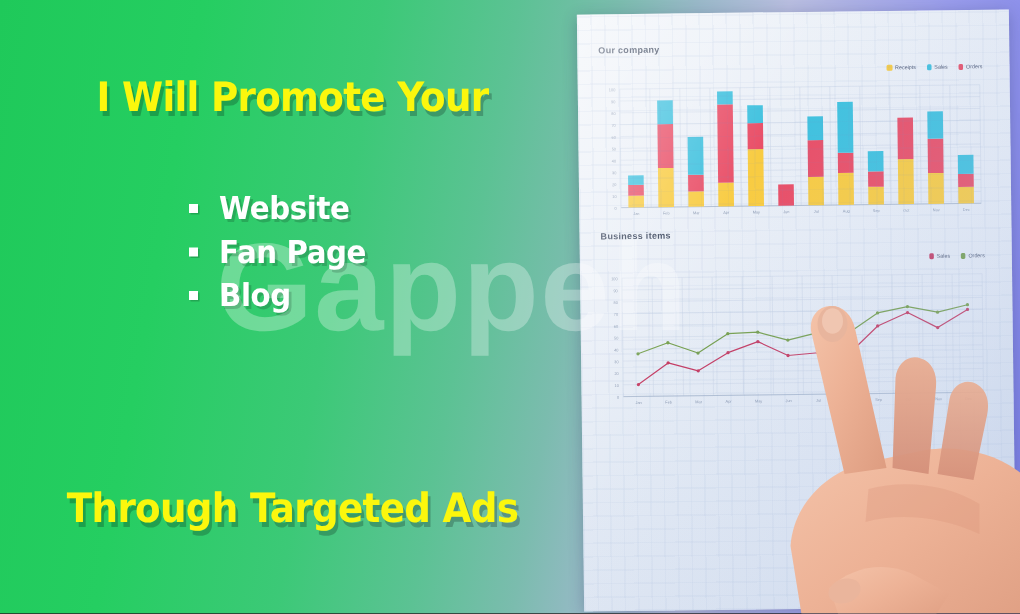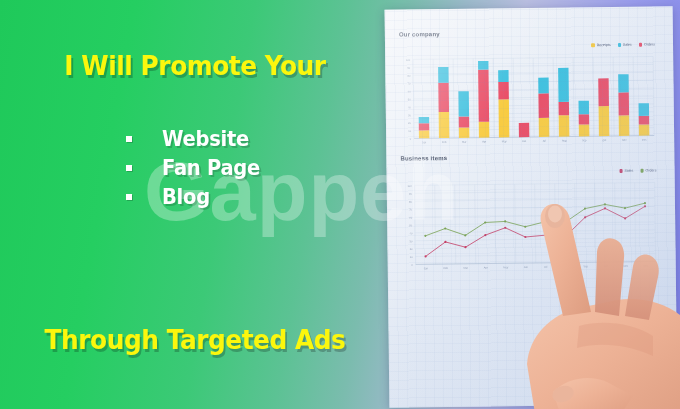--- a/index.html
+++ b/index.html
@@ -123,21 +123,21 @@
   }
   .bullets {
     position: absolute;
     left: 126px; top: 124px;
     list-style: none;
     margin: 0; padding: 0;
   }
   .bullets li {
     display: flex;
     align-items: center;
-    gap: 30px;
+    gap: 14px;
     height: 29px;
   }
   .bullet-mark {
     width: 6px; height: 6px;
     background: #ffffff;
     box-shadow: 1px 1px 0 rgba(0,0,0,.18);
     flex: 0 0 auto;
   }
   .bullet-text {
     font-family: "DejaVu Sans", sans-serif;

